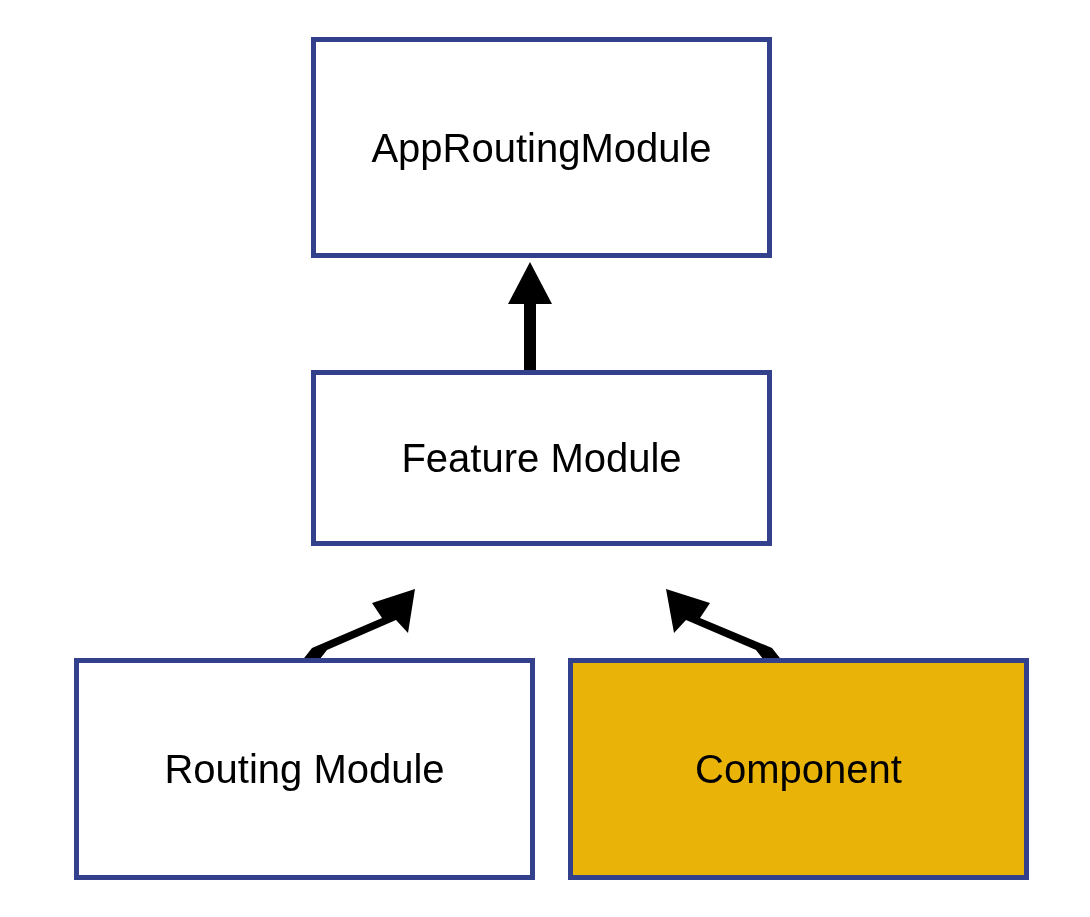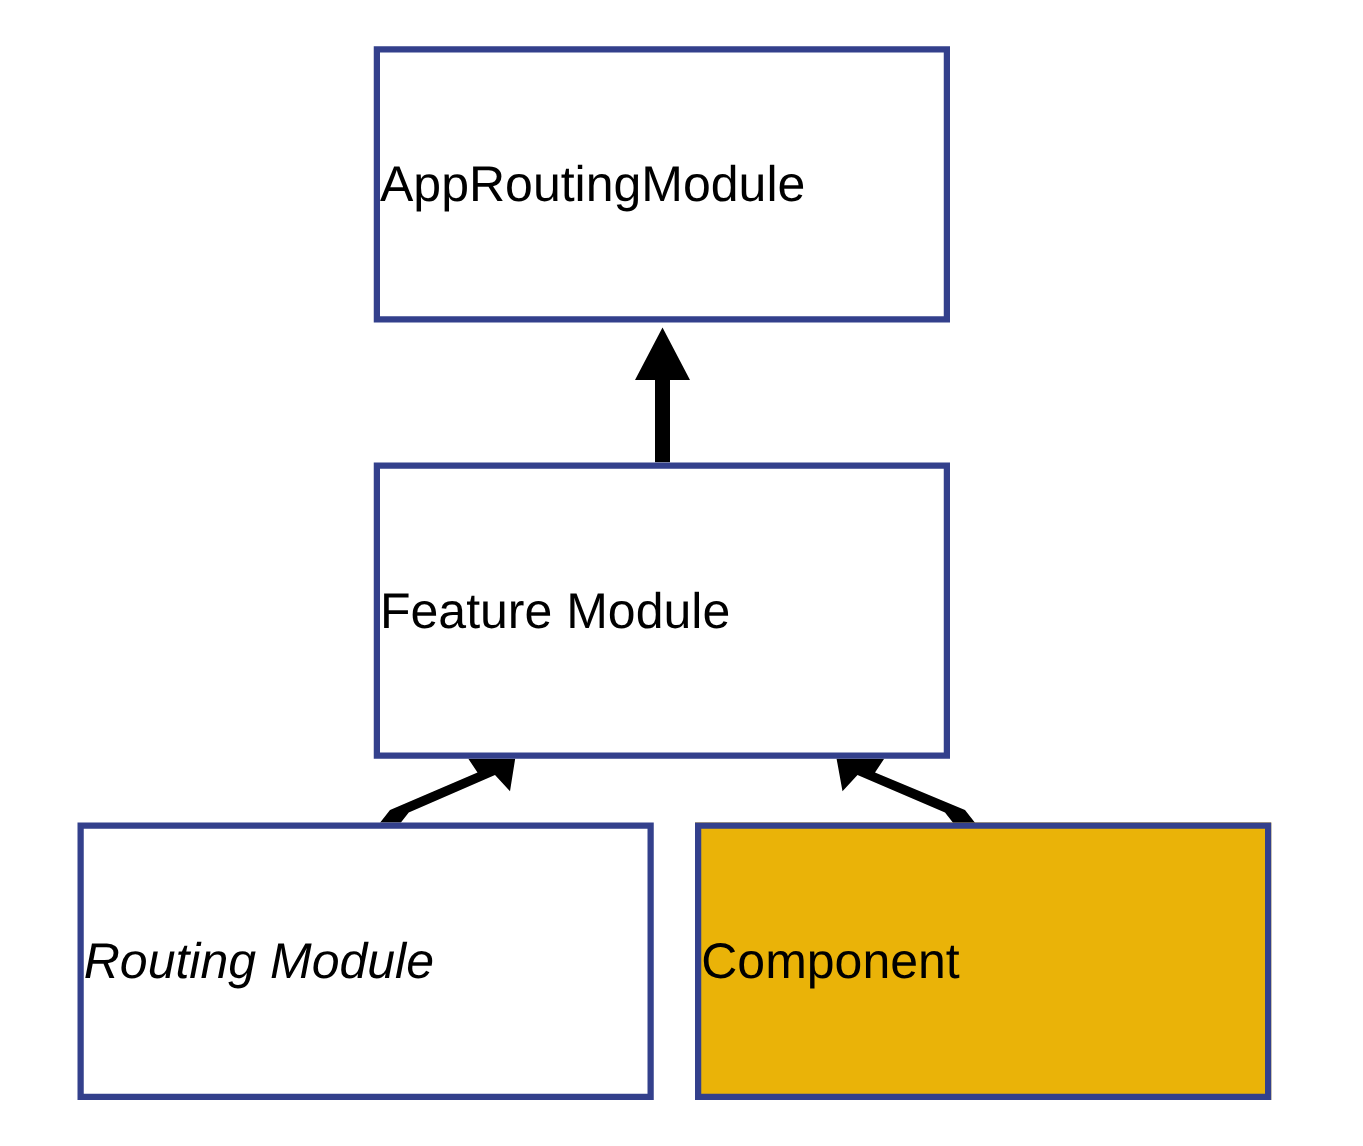--- a/index.html
+++ b/index.html
@@ -21,21 +21,23 @@
     background: #ffffff;
   }
   .node-box {
     position: absolute;
     box-sizing: border-box;
     background: #ffffff;
     border-style: solid;
     border-width: 5px;
     display: flex;
     align-items: center;
+    justify-content: center;
     z-index: 2;
+    margin-left: 12px;
   }
   .node-label {
     font-family: "Liberation Sans", sans-serif;
     font-size: 40px;
     font-weight: 400;
     color: #000000;
     line-height: 1;
     letter-spacing: 0px;
     white-space: nowrap;
     text-align: center;
@@ -50,21 +52,20 @@
     left: 299px;
     top: 370px;
     width: 461px;
     height: 216px;
   }
   #node-routing-module {
     left: 62px;
     top: 658px;
     width: 461px;
     height: 222px;
-    font-style: italic;
   }
   #node-component {
     left: 556px;
     top: 658px;
     width: 461px;
     height: 222px;
   }
   #edge-layer {
     position: absolute;
     left: 0;
@@ -120,21 +121,21 @@
         756,650
         767,664
       "></polygon>
     </g>
   </svg>
 
   <div class="node-box" id="node-app-routing-module" style="border-color: rgb(51, 64, 140); left: 299px; top: 37px; width: 461px; height: 221px; background: rgb(255, 255, 255);">
     <span class="node-label" style="color: rgb(0, 0, 0);">AppRoutingModule</span>
   </div>
 
-  <div class="node-box" id="node-feature-module" style="border-color: rgb(51, 64, 140); left: 299px; top: 370px; width: 461px; height: 237px; background: rgb(255, 255, 255);">
+  <div class="node-box" id="node-feature-module" style="border-color: rgb(51, 64, 140); left: 299px; top: 370px; width: 461px; height: 176px; background: rgb(255, 255, 255);">
     <span class="node-label" style="color: rgb(0, 0, 0);">Feature Module</span>
   </div>
 
   <div class="node-box" id="node-routing-module" style="border-color: rgb(51, 64, 140); left: 62px; top: 658px; width: 461px; height: 222px; background: rgb(255, 255, 255);">
     <span class="node-label" style="color: rgb(0, 0, 0);">Routing Module</span>
   </div>
 
   <div class="node-box" id="node-component" style="border-color: rgb(51, 64, 140); left: 556px; top: 658px; width: 461px; height: 222px; background: #eab308;">
     <span class="node-label" style="color: rgb(0, 0, 0);">Component</span>
   </div>

